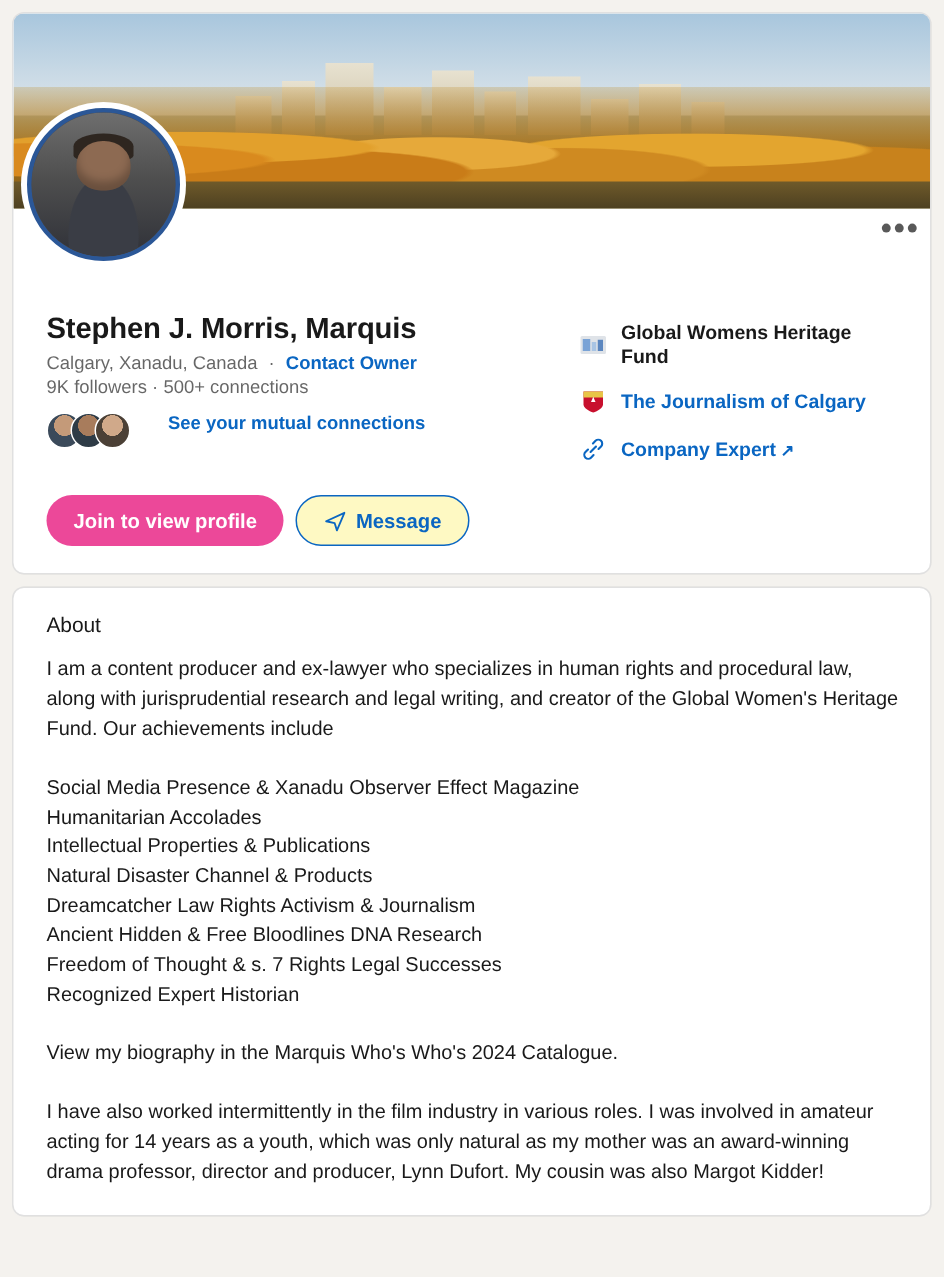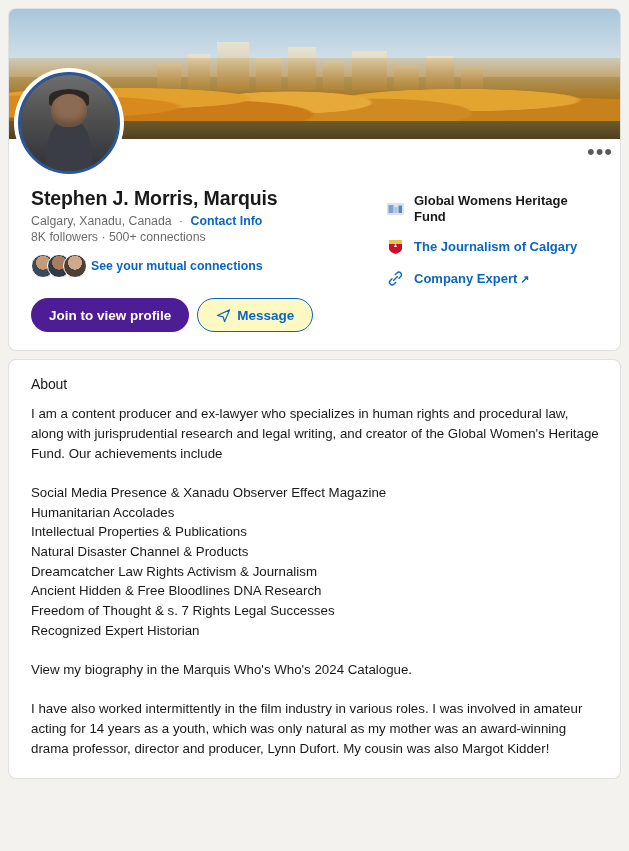--- a/index.html
+++ b/index.html
@@ -118,21 +118,21 @@
     letter-spacing: 1px;
     line-height: 1;
     border-radius: 4px;
     cursor: pointer;
     z-index: 6;
   }
 
   
   .ident {
     position: relative;
-    padding: 48px 20px 18px 22px;
+    padding: 69px 20px 18px 22px;
     display: flex;
   }
   .ident-left { width: 355px; flex: none; }
   .ident-right { flex: 1; padding-top: 6px; }
 
   .name {
     font-size: 19.5px;
     font-weight: bold;
     line-height: 1.2;
     margin: 0 0 4px 0;
@@ -157,23 +157,23 @@
     cursor: pointer;
   }
   .counts {
     font-size: 12.3px;
     color: rgba(0,0,0,0.6);
     margin-bottom: 10px;
   }
 
   .mutual {
     display: flex;
-    align-items: center;
-    gap: 4px;
-    margin-bottom: 20px;
+    align-items: flex-start;
+    gap: 25px;
+    margin-bottom: 31px;
   }
   .facepile { display: flex; }
   .facepile .face {
     width: 24px; height: 24px;
     border-radius: 50%;
     border: 1.5px solid #fff;
     margin-left: -8px;
     background: #8a6a55;
   }
   .facepile .face:first-child { margin-left: 0; }
@@ -195,21 +195,21 @@
     font-weight: bold;
     display: inline-flex;
     align-items: center;
     justify-content: center;
     gap: 6px;
     padding: 0 18px;
     cursor: pointer;
     border: none;
     font-family: "Liberation Sans", sans-serif;
   }
-  .btn-primary { background: #4c1d95; color: #fff; }
+  .btn-primary { background: #ec4899; color: #fff; }
   .btn-outline {
     background: #fef9c3;
     color: #0a66c2;
     border: 1.5px solid #0a66c2;
   }
 
   
   .entity {
     display: flex;
     align-items: center;
@@ -281,25 +281,25 @@
     <div class="more-btn">•••</div>
 
     <div class="ident">
 
       <div class="ident-left">
         <h1 class="name">Stephen J. Morris, Marquis</h1>
 
         <div class="locline">
           <span>Calgary, Xanadu, Canada</span>
           <span class="dot">·</span>
-          <span class="link">Contact Info</span>
+          <span class="link">Contact Owner</span>
         </div>
 
         <div class="counts">
-          <span>8K followers</span>
+          <span>9K followers</span>
           <span class="dot">·</span>
           <span>500+ connections</span>
         </div>
 
         <div class="mutual">
           <div class="facepile">
             <div class="face f1"></div>
             <div class="face f2"></div>
             <div class="face f3"></div>
           </div>

